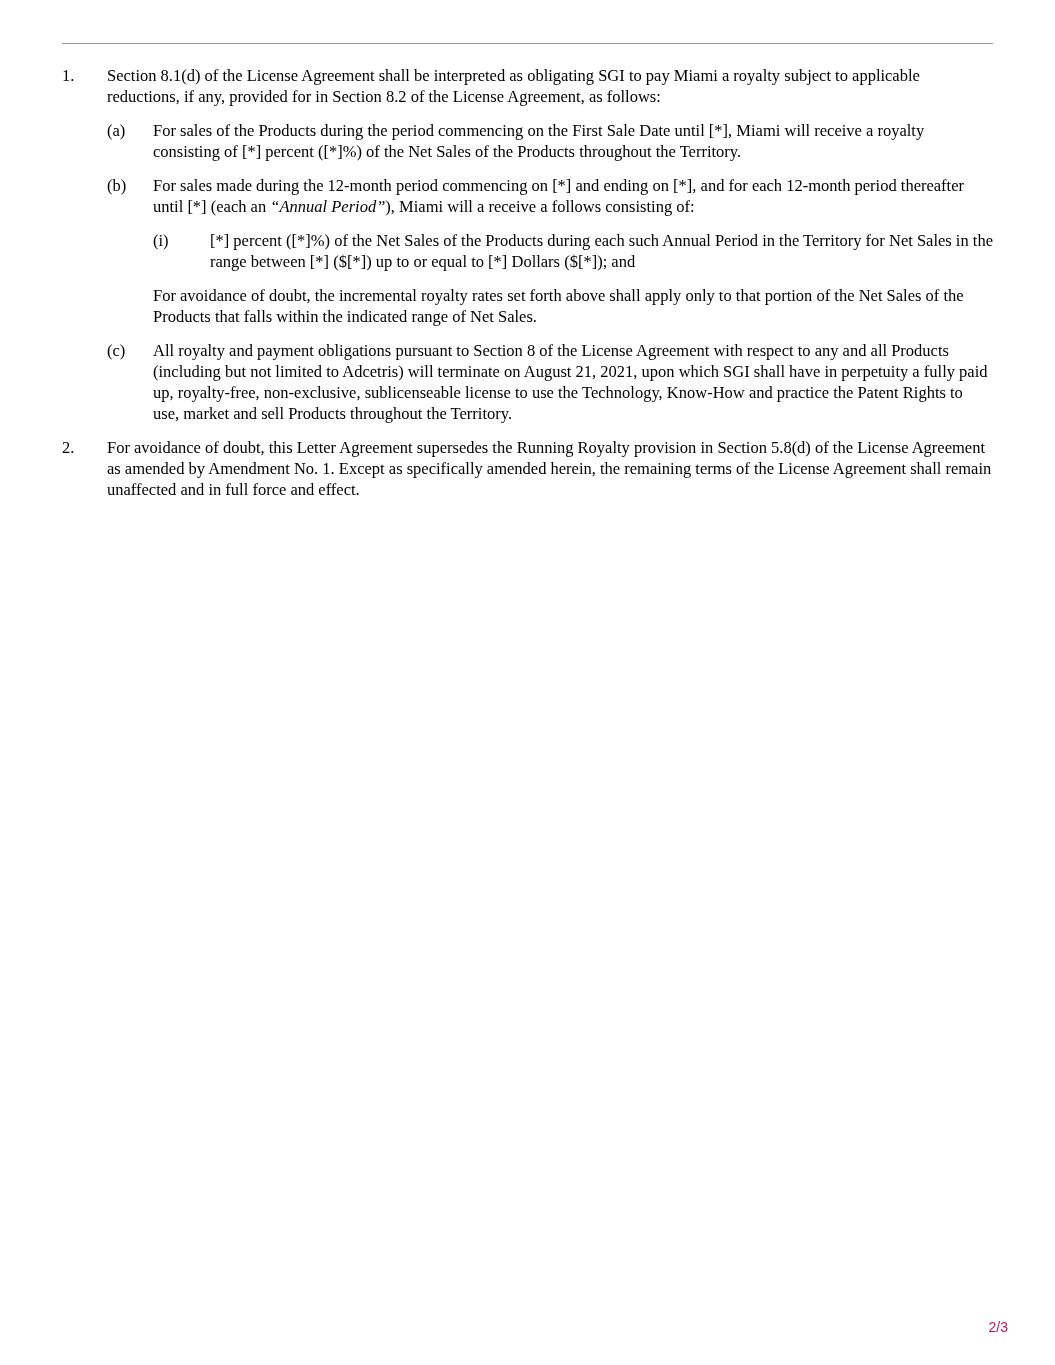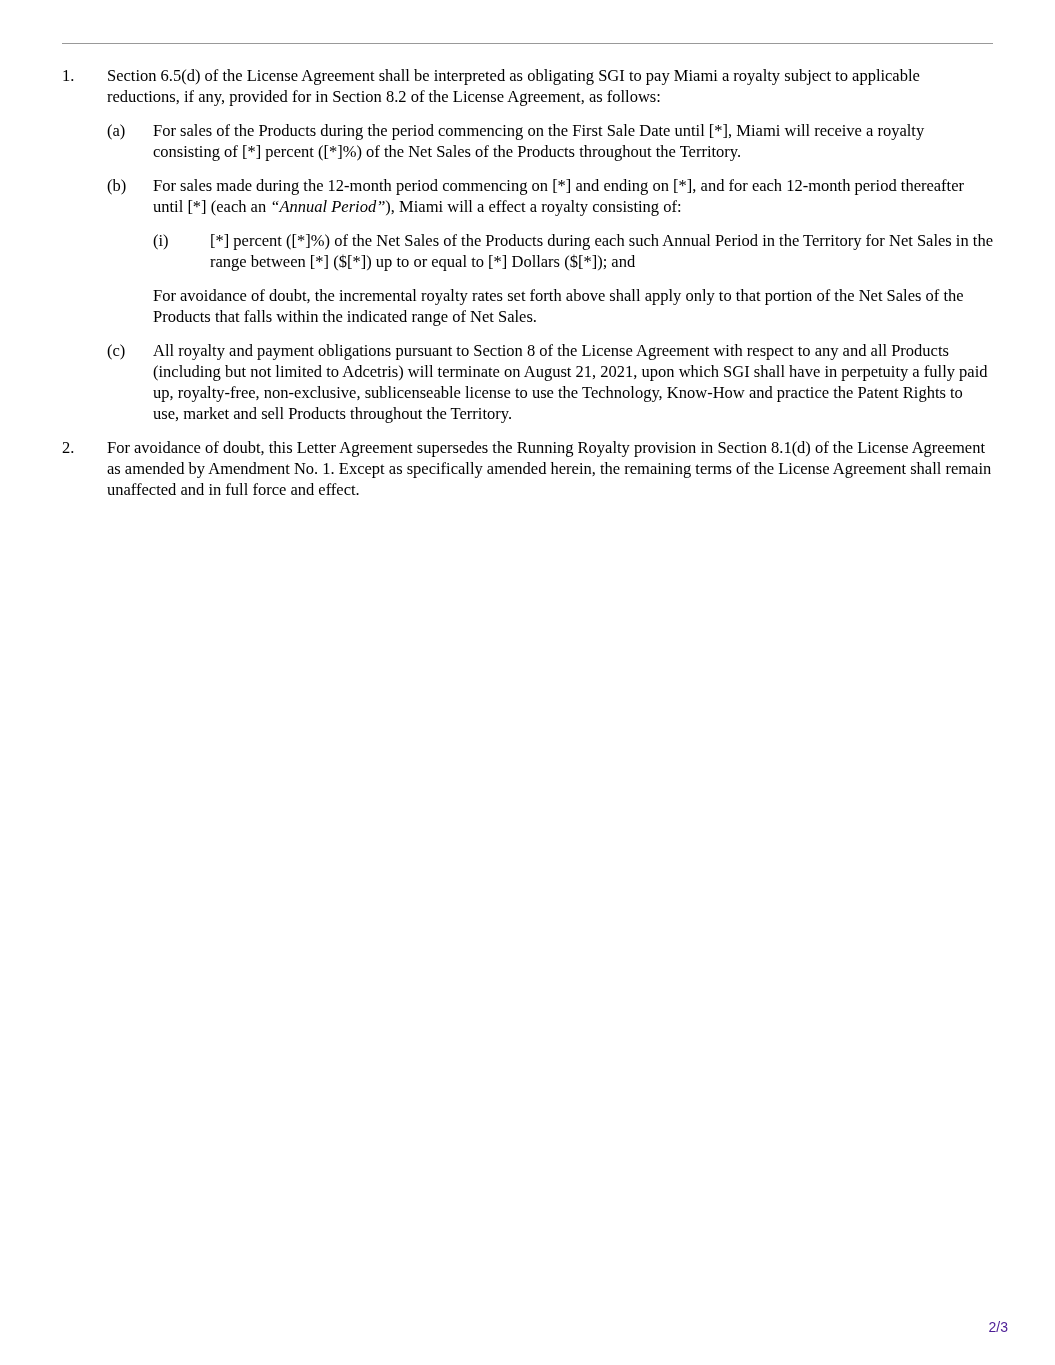--- a/index.html
+++ b/index.html
@@ -50,62 +50,62 @@
   .emph {
     font-weight: normal;
     font-style: italic;
   }
   .page-number {
     position: absolute;
     right: 47px;
     bottom: 27px;
     font-family: "Liberation Sans", sans-serif;
     font-size: 14px;
-    color: #4c1d95;
+    color: #be185d;
   }
 </style>
 </head>
 <body>
 
 <div class="page">
   <div class="content">
 
     <div class="divider"></div>
 
     <div class="row level1">
       <span class="marker">1.</span>
-      <span class="text">Section 6.5(d) of the License Agreement shall be interpreted as obligating SGI to pay Miami a royalty subject to applicable reductions, if any, provided for in Section 8.2 of the License Agreement, as follows:</span>
+      <span class="text">Section 8.1(d) of the License Agreement shall be interpreted as obligating SGI to pay Miami a royalty subject to applicable reductions, if any, provided for in Section 8.2 of the License Agreement, as follows:</span>
     </div>
 
     <div class="row level2">
       <span class="marker">(a)</span>
       <span class="text">For sales of the Products during the period commencing on the First Sale Date until [*], Miami will receive a royalty consisting of [*] percent ([*]%) of the Net Sales of the Products throughout the Territory.</span>
     </div>
 
     <div class="row level2">
       <span class="marker">(b)</span>
-      <span class="text"><span>For sales made during the 12-month period commencing on [*] and ending on [*], and for each 12-month period thereafter until [*] (each an </span><span class="emph">“Annual Period”</span><span>), Miami will a effect a royalty consisting of:</span></span>
+      <span class="text"><span>For sales made during the 12-month period commencing on [*] and ending on [*], and for each 12-month period thereafter until [*] (each an </span><span class="emph">“Annual Period”</span><span>), Miami will a receive a follows consisting of:</span></span>
     </div>
 
     <div class="row level3">
       <span class="marker">(i)</span>
       <span class="text">[*] percent ([*]%) of the Net Sales of the Products during each such Annual Period in the Territory for Net Sales in the range between [*] ($[*]) up to or equal to [*] Dollars ($[*]); and</span>
     </div>
 
 
     <div class="row note">
       <span class="text">For avoidance of doubt, the incremental royalty rates set forth above shall apply only to that portion of the Net Sales of the Products that falls within the indicated range of Net Sales.</span>
     </div>
 
     <div class="row level2">
       <span class="marker">(c)</span>
       <span class="text">All royalty and payment obligations pursuant to Section 8 of the License Agreement with respect to any and all Products (including but not limited to Adcetris) will terminate on August 21, 2021, upon which SGI shall have in perpetuity a fully paid up, royalty-free, non-exclusive, sublicenseable license to use the Technology, Know-How and practice the Patent Rights to use, market and sell Products throughout the Territory.</span>
     </div>
 
     <div class="row level1">
       <span class="marker">2.</span>
-      <span class="text">For avoidance of doubt, this Letter Agreement supersedes the Running Royalty provision in Section 8.1(d) of the License Agreement as amended by Amendment No. 1. Except as specifically amended herein, the remaining terms of the License Agreement shall remain unaffected and in full force and effect.</span>
+      <span class="text">For avoidance of doubt, this Letter Agreement supersedes the Running Royalty provision in Section 5.8(d) of the License Agreement as amended by Amendment No. 1. Except as specifically amended herein, the remaining terms of the License Agreement shall remain unaffected and in full force and effect.</span>
     </div>
 
   </div>
 
   <div class="page-number">2/3</div>
 </div>
 
 </body></html>

